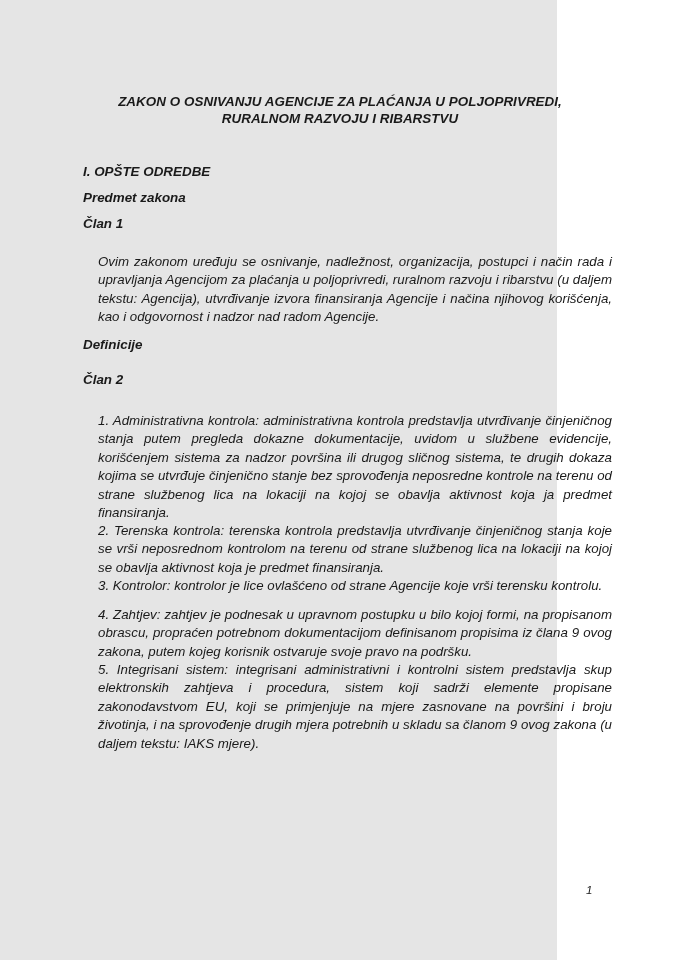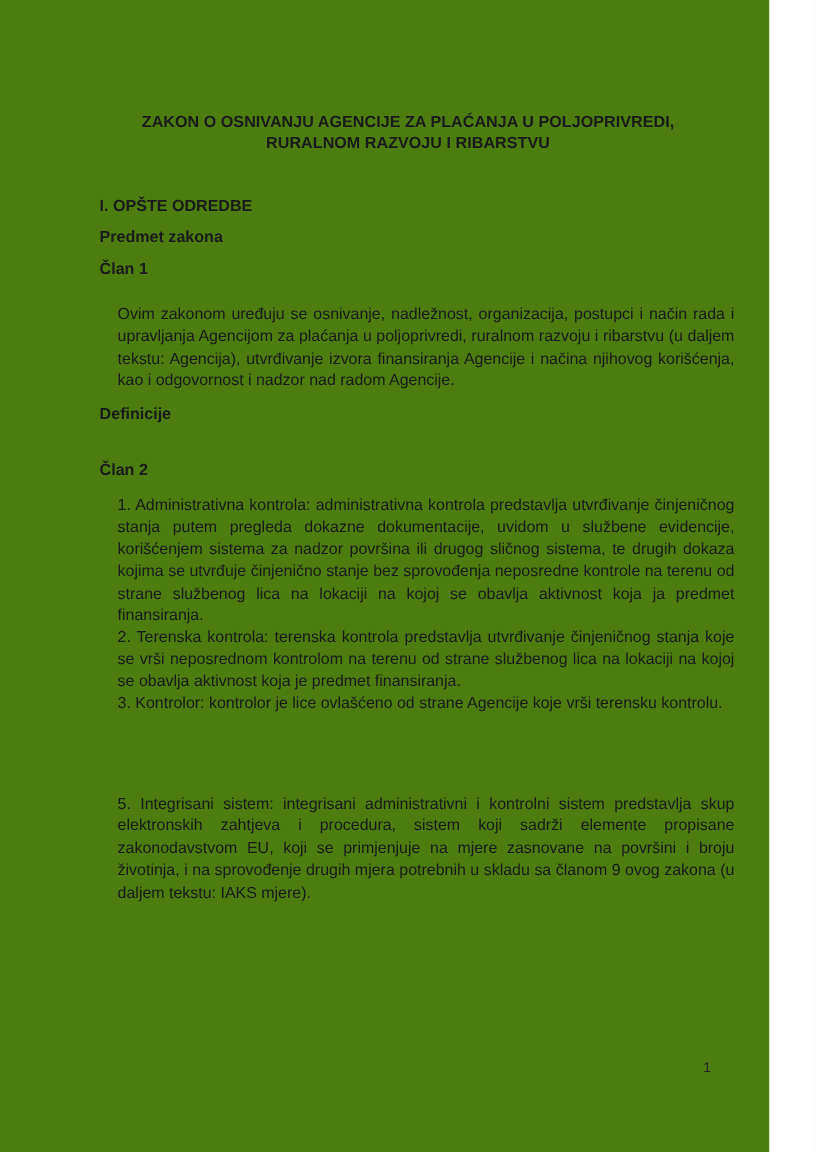--- a/index.html
+++ b/index.html
@@ -11,23 +11,24 @@
       width: 679px;
       height: 960px;
       position: relative;
       overflow: hidden;
       font-family: "Liberation Sans", sans-serif;
       color: #1a1a1a;
     }
     .page {
       position: absolute;
       left: 0; top: 0;
-      width: 641px;
+      width: 557px;
       height: 960px;
-      background: #4d7c0f;
+      background: #e5e5e5;
+      font-style: italic;
     }
     .doc-title {
       position: absolute;
       left: 83px;
       width: 514px;
       top: 93px;
       text-align: center;
       font-weight: bold;
       font-size: 13.4px;
       line-height: 17px;
@@ -71,21 +72,22 @@
     <div>RURALNOM RAZVOJU I RIBARSTVU</div>
   </div>
 
   <div class="center-heading" style="top:163px;">I. OPŠTE ODREDBE</div>
   <div class="center-heading" style="top:189px;">Predmet zakona</div>
   <div class="center-heading" style="top:215px;">Član 1</div>
 
   <p class="para" style="top:238px;">Ovim zakonom uređuju se osnivanje, nadležnost, organizacija, postupci i način rada i upravljanja Agencijom za plaćanja u poljoprivredi, ruralnom razvoju i ribarstvu (u daljem tekstu: Agencija), utvrđivanje izvora finansiranja Agencije i načina njihovog korišćenja, kao i odgovornost i nadzor nad radom Agencije.</p>
 
   <div class="center-heading" style="top:336px;">Definicije</div>
-  <div class="center-heading" style="top:371px;margin-top:12px;">Član 2</div>
+  <div class="center-heading" style="top:371px;">Član 2</div>
 
   <p class="para" style="top:397px;">1. Administrativna kontrola: administrativna kontrola predstavlja utvrđivanje činjeničnog stanja putem pregleda dokazne dokumentacije, uvidom u službene evidencije, korišćenjem sistema za nadzor površina ili drugog sličnog sistema, te drugih dokaza kojima se utvrđuje činjenično stanje bez sprovođenja neposredne kontrole na terenu od strane službenog lica na lokaciji na kojoj se obavlja aktivnost koja ja predmet finansiranja.</p>
   <p class="para" style="top:507px;">2. Terenska kontrola: terenska kontrola predstavlja utvrđivanje činjeničnog stanja koje se vrši neposrednom kontrolom na terenu od strane službenog lica na lokaciji na kojoj se obavlja aktivnost koja je predmet finansiranja.</p>
   <p class="para last-left" style="top:562px;">3. Kontrolor: kontrolor je lice ovlašćeno od strane Agencije koje vrši terensku kontrolu.</p>
+  <p class="para" style="top:591px;">4. Zahtjev: zahtjev je podnesak u upravnom postupku u bilo kojoj formi, na propisanom obrascu, propraćen potrebnom dokumentacijom definisanom propisima iz člana 9 ovog zakona, putem kojeg korisnik ostvaruje svoje pravo na podršku.</p>
   <p class="para" style="top:646px;">5. Integrisani sistem: integrisani administrativni i kontrolni sistem predstavlja skup elektronskih zahtjeva i procedura, sistem koji sadrži elemente propisane zakonodavstvom EU, koji se primjenjuje na mjere zasnovane na površini i broju životinja, i na sprovođenje drugih mjera potrebnih u skladu sa članom 9 ovog zakona (u daljem tekstu: IAKS mjere).</p>
 
   <div class="page-number">1</div>
 </div>
 
 </body></html>

